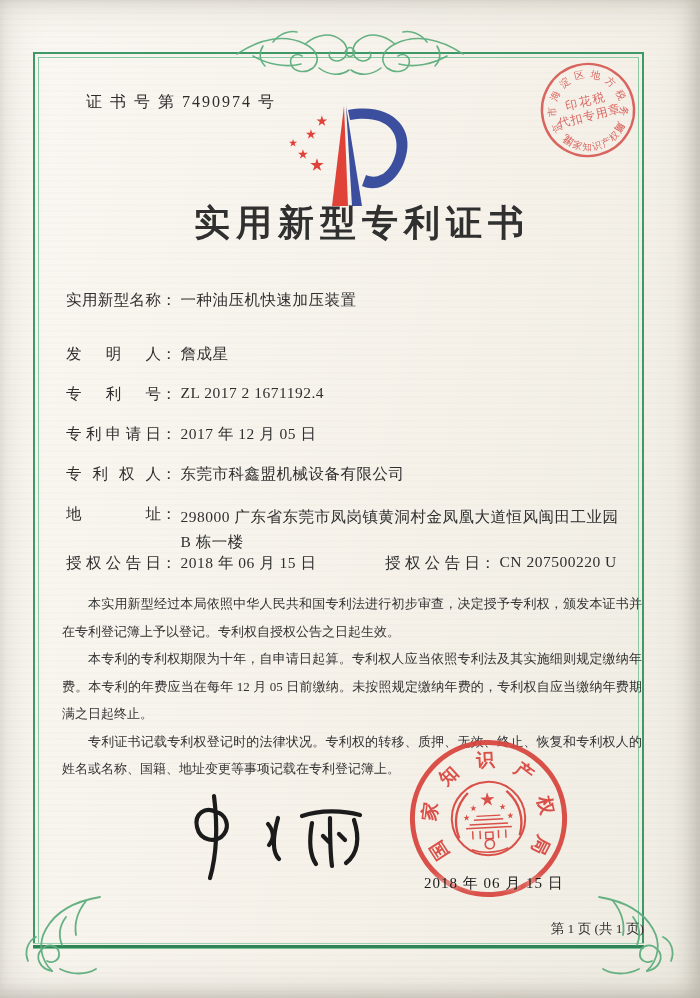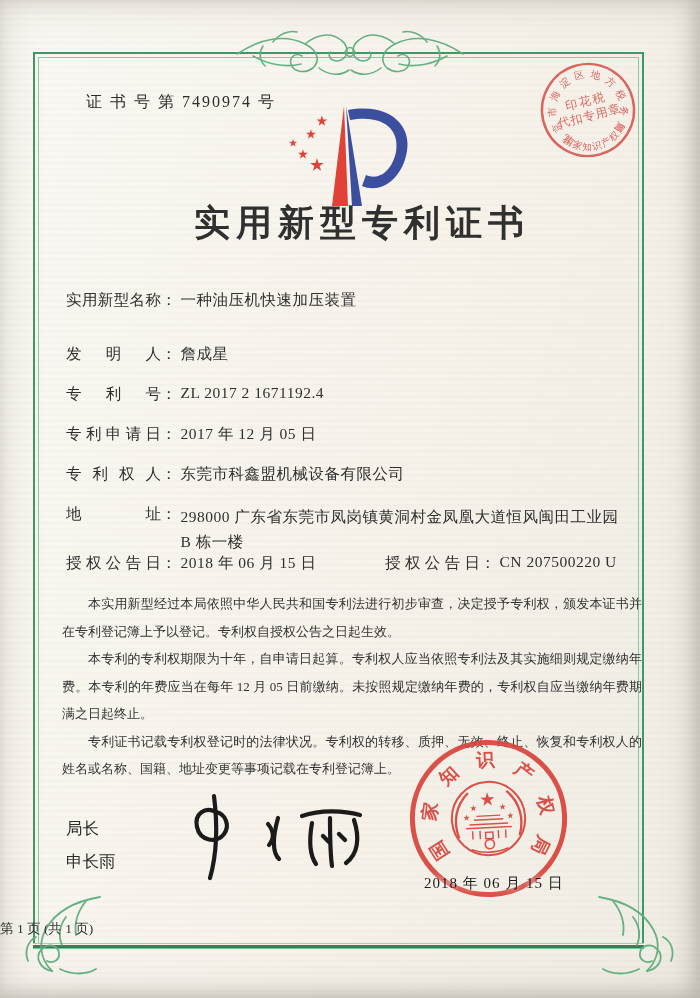--- a/index.html
+++ b/index.html
@@ -24,21 +24,21 @@
   .val-wrap{white-space:normal;width:438px;line-height:25px;}
   .pair2{position:absolute;left:319px;top:0;}
   .paras{position:absolute;left:62px;top:590px;width:580px;font-size:13px;line-height:27.5px;
     text-align:justify;color:#333;}
   .paras p{margin:0;text-indent:2em;}
   .sig-block{position:absolute;left:66px;top:812px;font-size:16.5px;color:#2c2c2c;line-height:33px;}
   .sig-svg{position:absolute;left:172px;top:790px;}
   .seal-svg{position:absolute;left:406px;top:736px;}
   .seal-date{position:absolute;left:424px;top:874px;font-size:15px;letter-spacing:1px;color:#1d1d1d;
     text-shadow:0 0 5px #f6f2ea,0 0 8px #f6f2ea;}
-  .footer{position:absolute;left:0;top:920px;width:644px;text-align:left;font-size:13.5px;color:#333;}
+  .footer{position:absolute;left:0;top:920px;width:644px;text-align:right;font-size:13.5px;color:#333;}
   .stamp-svg{position:absolute;left:533px;top:55px;}
   .logo-svg{position:absolute;left:280px;top:100px;}
   .orn-top{position:absolute;left:233px;top:24px;}
   .orn-bl{position:absolute;left:16px;top:891px;}
   .orn-br{position:absolute;left:595px;top:891px;}
   svg text{font-family:"Liberation Serif","DejaVu Serif",serif;}
 </style>
 </head>
 <body>
 
@@ -156,24 +156,20 @@
       <span class="lbl">授权公告日</span><span class="colon">：</span><span class="val">CN 207500220 U</span>
     </span>
   </div>
 
   <div class="paras">
     <p>本实用新型经过本局依照中华人民共和国专利法进行初步审查，决定授予专利权，颁发本证书并在专利登记簿上予以登记。专利权自授权公告之日起生效。</p>
     <p>本专利的专利权期限为十年，自申请日起算。专利权人应当依照专利法及其实施细则规定缴纳年费。本专利的年费应当在每年 12 月 05 日前缴纳。未按照规定缴纳年费的，专利权自应当缴纳年费期满之日起终止。</p>
     <p>专利证书记载专利权登记时的法律状况。专利权的转移、质押、无效、终止、恢复和专利权人的姓名或名称、国籍、地址变更等事项记载在专利登记簿上。</p>
   </div>
 
-  <div class="sig-block">
-    <div>局长</div>
-    <div>申长雨</div>
-  </div>
   <svg class="sig-svg" width="205" height="100" viewBox="0 0 205 100">
     <g stroke="#1b1b1b" stroke-width="4.2" fill="none" stroke-linecap="round" stroke-linejoin="round">
       <path d="M44,22 C33,16 22,24 25,37 C28,51 45,54 52,44 C58,36 54,24 44,22"></path>
       <path d="M42,6 C45,30 46,60 38,88"></path>
       <path d="M96,34 C101,40 103,48 97,55"></path>
       <path d="M106,28 C101,46 100,62 107,69"></path>
       <path d="M130,26 C148,20 170,20 188,25"></path>
       <path d="M140,33 C137,50 137,64 144,74"></path>
       <path d="M158,28 C158,46 158,62 160,76"></path>
       <path d="M182,30 C188,48 186,64 174,73"></path>

